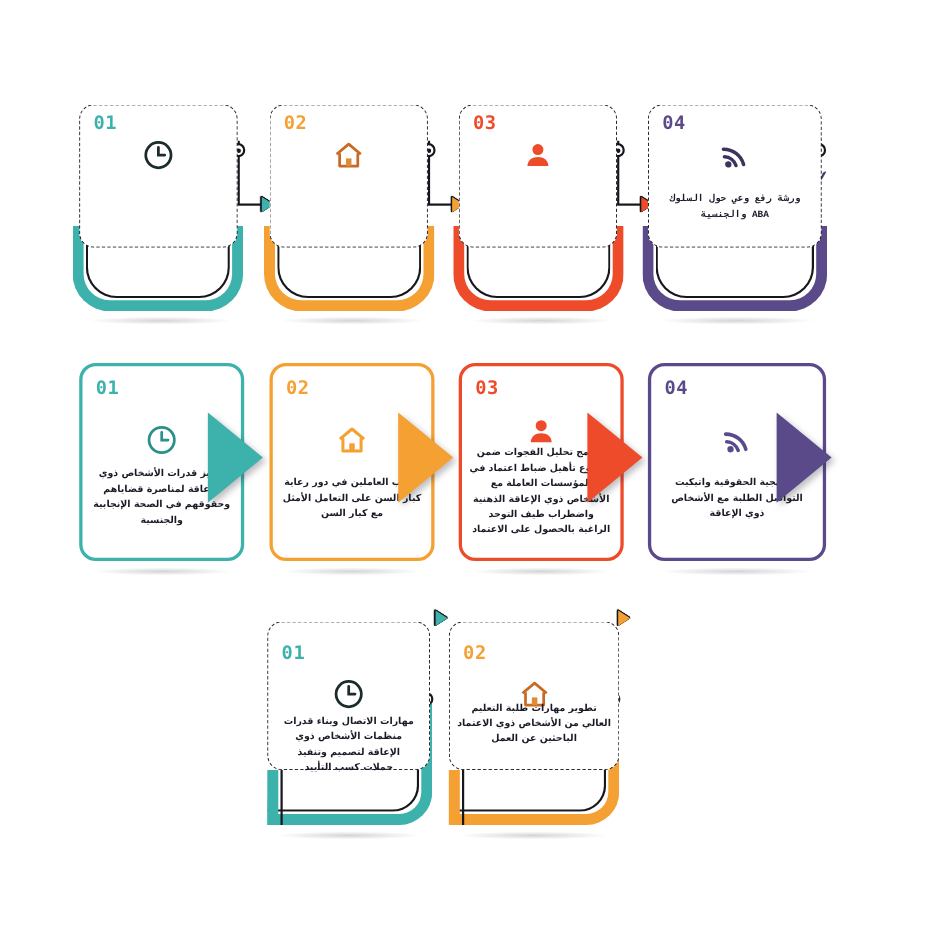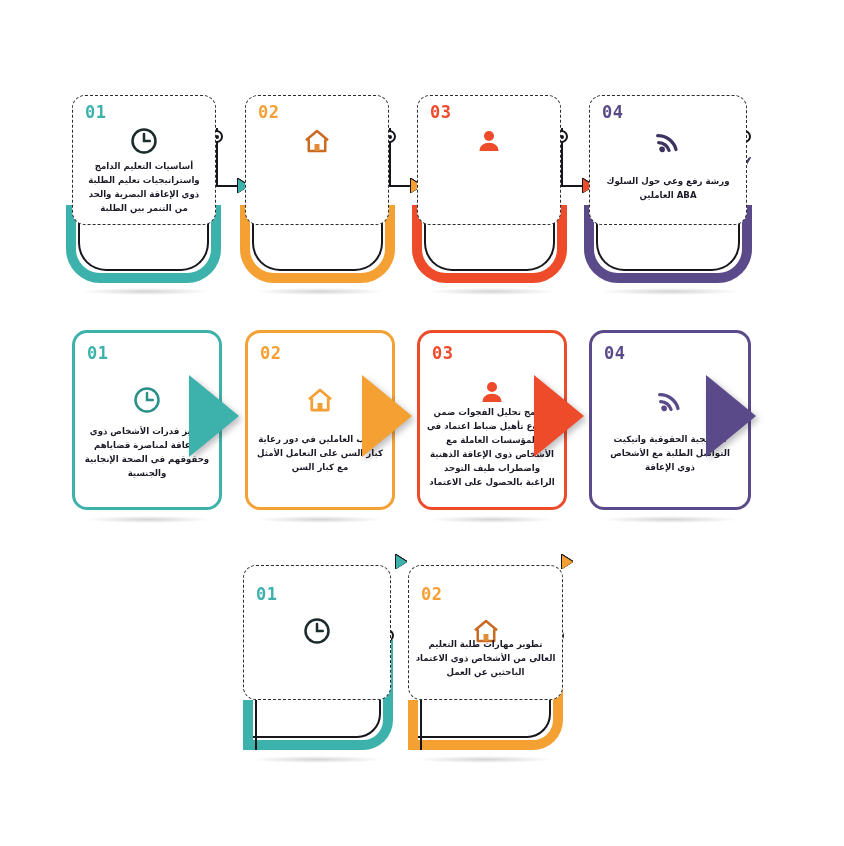--- a/index.html
+++ b/index.html
@@ -130,26 +130,20 @@
   <div class="check" style="left:735px;top:152px;">✓</div>
 
   <div class="card dashed" style="left:72px;top:95px;width:144px;height:130px;">
     <div class="num" style="color:#3DB2AC;">01</div>
     <span class="icon" style="top:30px;">
       <svg width="30" height="30" viewBox="0 0 24 24">
           <circle cx="12" cy="12" r="9.2" fill="none" stroke="#1c2b2b" stroke-width="2"></circle>
           <path d="M12 6.4V12h4.6" fill="none" stroke="#1c2b2b" stroke-width="2" stroke-linecap="round"></path>
         </svg>
     </span>
-    <div class="txt" style="top:64px;">
-      <div>أساسيات التعليم الدامج</div>
-      <div>واستراتيجيات تعليم الطلبة</div>
-      <div>ذوي الإعاقة البصرية والحد</div>
-      <div>من التنمر بين الطلبة</div>
-    </div>
   </div>
 
   <div class="card dashed" style="left:245px;top:95px;width:144px;height:130px;">
     <div class="num" style="color:#F5A033;">02</div>
     <span class="icon" style="top:30px;">
       <svg width="30" height="30" viewBox="0 0 24 24">
           <path d="M3.2 11.4 12 4l8.8 7.4" fill="none" stroke="#C96A22" stroke-width="2" stroke-linejoin="round"></path>
           <path d="M5.4 10.6V20h13.2v-9.4" fill="none" stroke="#C96A22" stroke-width="2" stroke-linejoin="round"></path>
           <rect x="10" y="14.4" width="4" height="5.6" fill="#E08B35"></rect>
         </svg>
@@ -168,23 +162,23 @@
 
   <div class="card dashed" style="left:589px;top:95px;width:158px;height:130px;">
     <div class="num" style="color:#5B4A8A;">04</div>
     <span class="icon" style="top:30px;">
       <svg width="30" height="30" viewBox="0 0 24 24" style="transform:rotate(-8deg)">
           <circle cx="6.4" cy="18" r="2.3" fill="#3E3360"></circle>
           <path d="M4.4 12.2a9.4 9.4 0 0 1 7.4 7.4" fill="none" stroke="#3E3360" stroke-width="2.6" stroke-linecap="round"></path>
           <path d="M4.4 6.6a15 15 0 0 1 13 13" fill="none" stroke="#3E3360" stroke-width="2.6" stroke-linecap="round"></path>
         </svg>
     </span>
-    <div class="txt" style="top:79px;">
+    <div class="txt" style="top:79px;font-family:Liberation Mono, monospace;">
       <div>ورشة رفع وعي حول السلوك</div>
-      <div>ABA العاملين</div>
+      <div>ABA والجنسية</div>
     </div>
   </div>
 
   <div class="shadow" style="left:86px;top:516px;width:124px;"></div>
   <div class="shadow" style="left:258px;top:516px;width:124px;"></div>
   <div class="shadow" style="left:430px;top:516px;width:124px;"></div>
   <div class="shadow" style="left:602px;top:516px;width:136px;"></div>
 
   <div class="card solid" style="left:72px;top:330px;width:150px;height:180px;border:3.4px solid #3DB2AC;">
     <div class="num" style="color:#3DB2AC;top:10px;">01</div>
@@ -279,20 +273,26 @@
   <div class="arrowS" style="left:562px;top:555px;color:#F5A033;"></div>
 
   <div class="card dashed" style="left:243px;top:565px;width:148px;height:135px;">
     <div class="num" style="color:#3DB2AC;top:18px;">01</div>
     <span class="icon" style="top:50px;">
       <svg width="30" height="30" viewBox="0 0 24 24">
           <circle cx="12" cy="12" r="9.2" fill="none" stroke="#1c2b2b" stroke-width="2"></circle>
           <path d="M12 6.4V12h4.6" fill="none" stroke="#1c2b2b" stroke-width="2" stroke-linecap="round"></path>
         </svg>
     </span>
+    <div class="txt" style="top:84px;">
+      <div>مهارات الاتصال وبناء قدرات</div>
+      <div>منظمات الأشخاص ذوي</div>
+      <div>الإعاقة لتصميم وتنفيذ</div>
+      <div>حملات كسب التأييد</div>
+    </div>
   </div>
 
   <div class="card dashed" style="left:408px;top:565px;width:155px;height:135px;">
     <div class="num" style="color:#F5A033;top:18px;">02</div>
     <span class="icon" style="top:50px;">
       <svg width="30" height="30" viewBox="0 0 24 24">
           <path d="M3.2 11.4 12 4l8.8 7.4" fill="none" stroke="#C96A22" stroke-width="2" stroke-linejoin="round"></path>
           <path d="M5.4 10.6V20h13.2v-9.4" fill="none" stroke="#C96A22" stroke-width="2" stroke-linejoin="round"></path>
           <rect x="10" y="14.4" width="4" height="5.6" fill="#E08B35"></rect>
         </svg>

